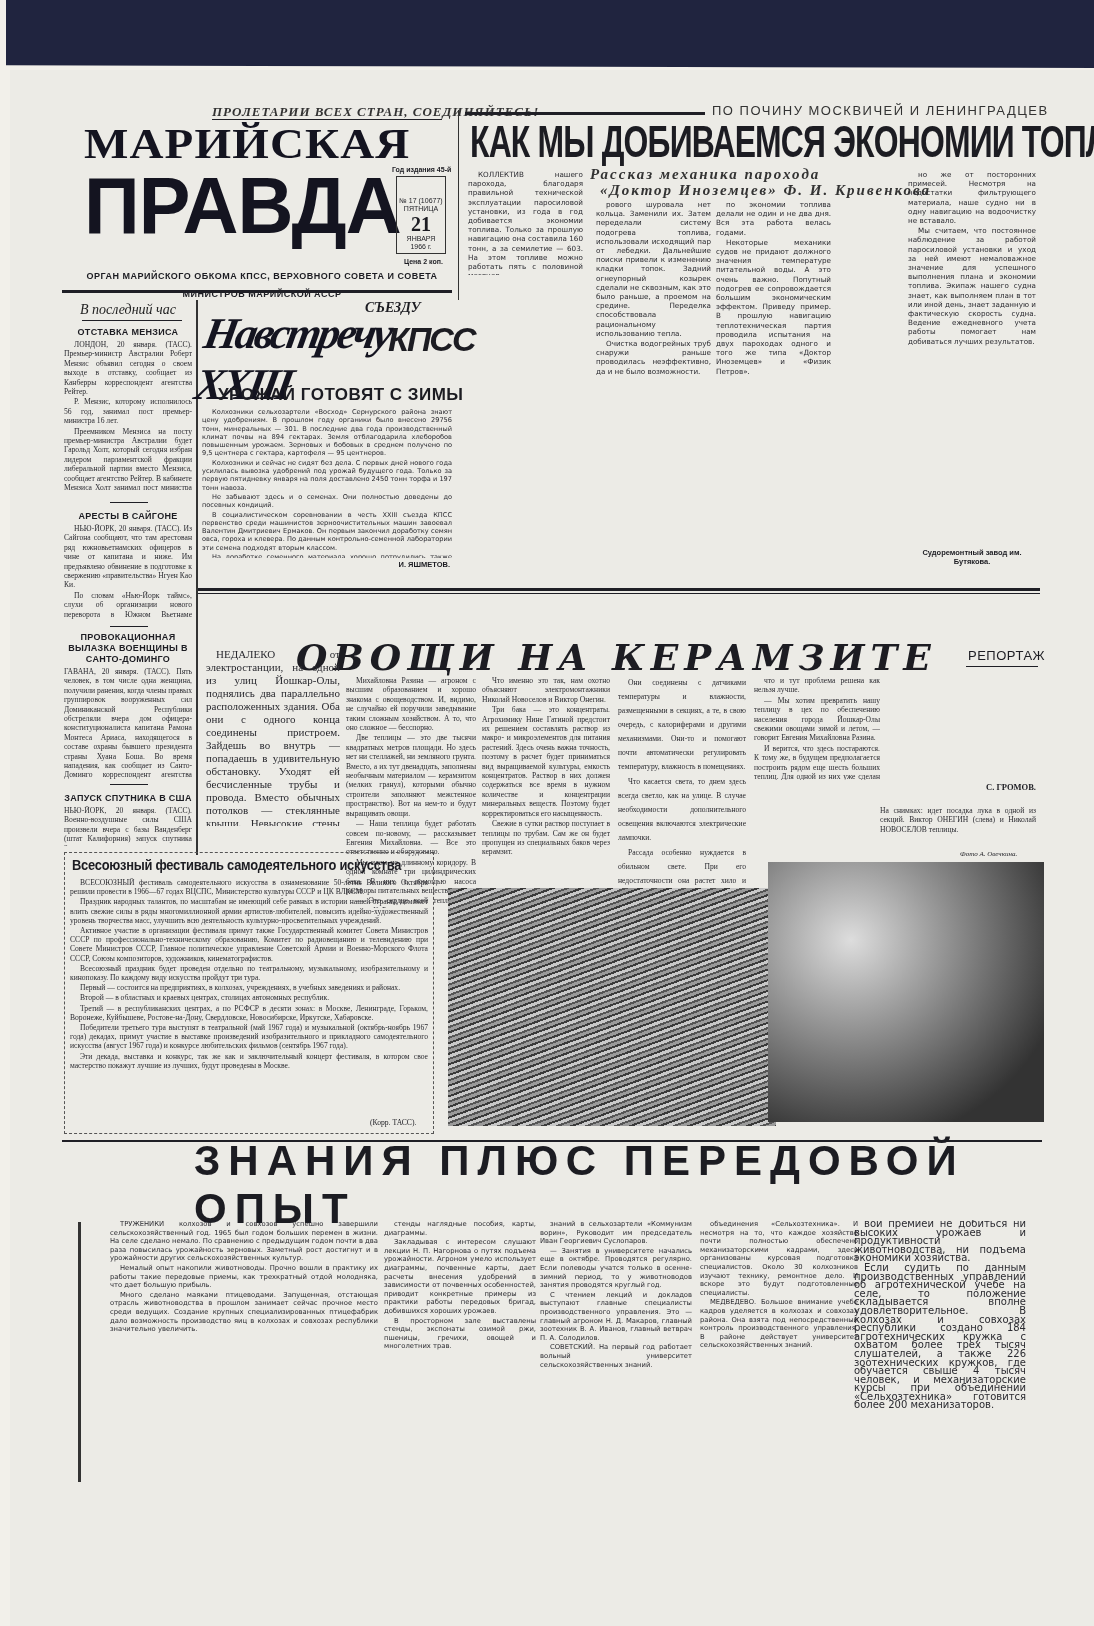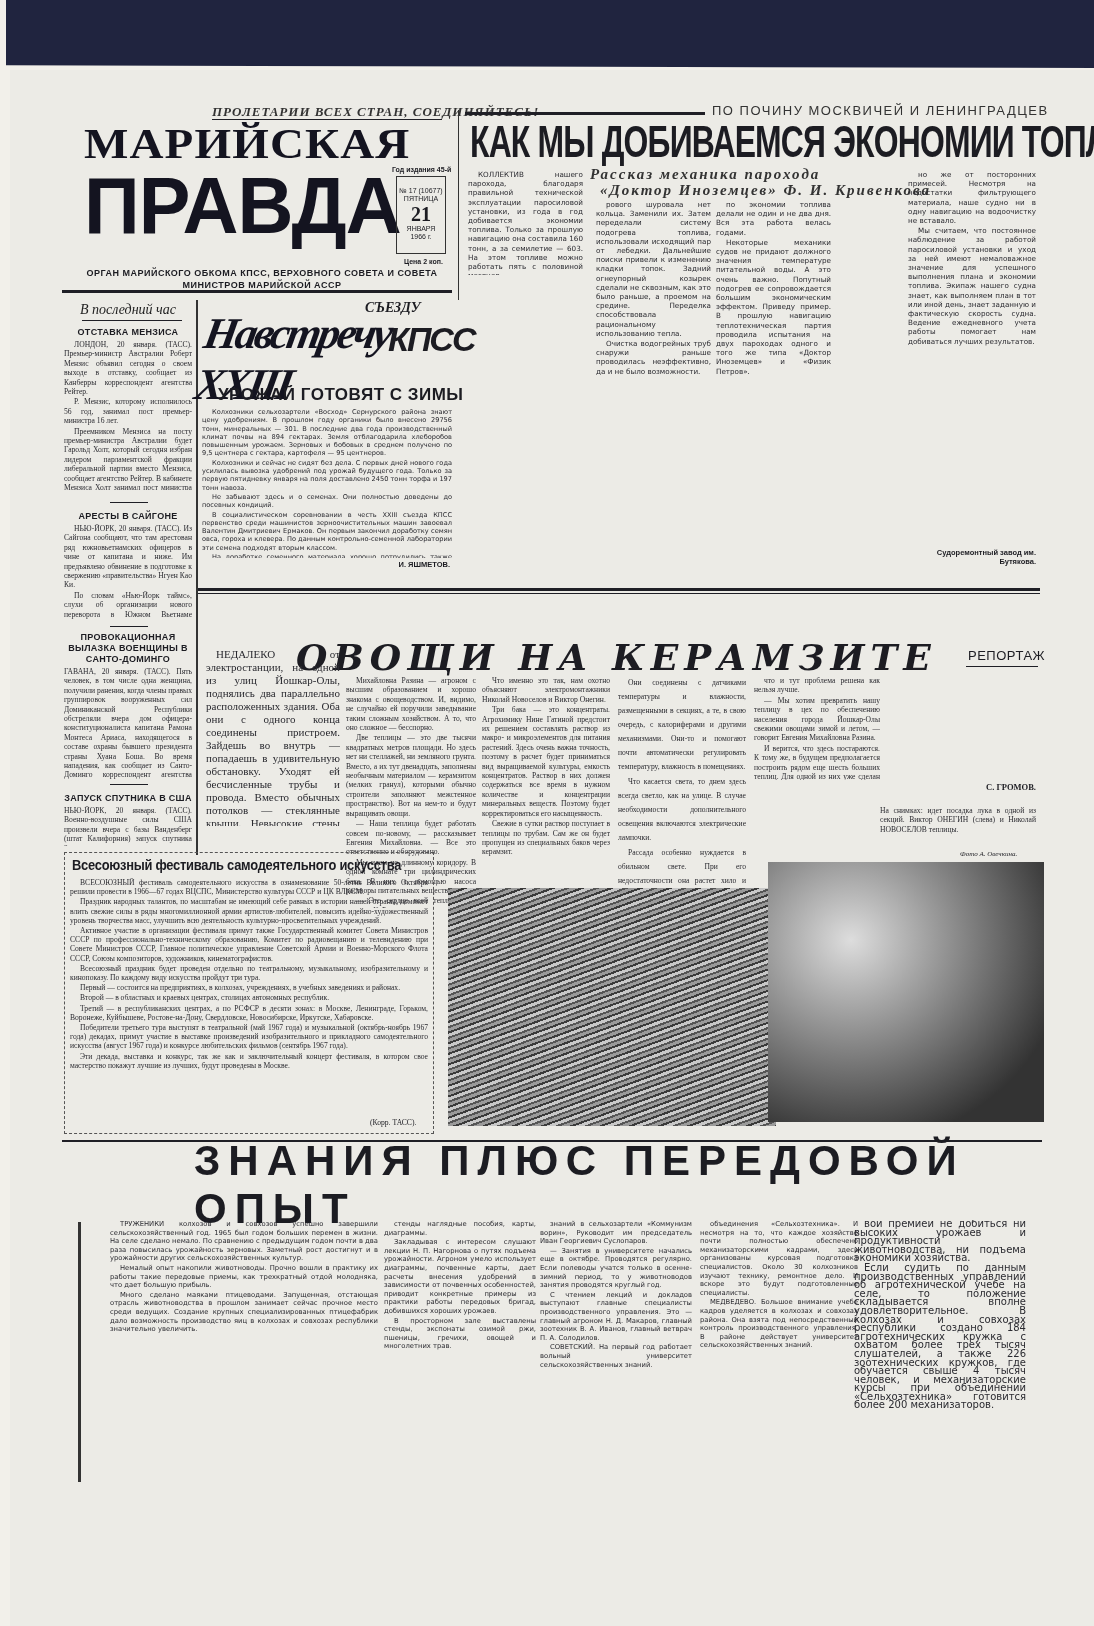--- a/index.html
+++ b/index.html
@@ -9,25 +9,25 @@
   .paper{position:absolute;left:10px;top:70px;width:1084px;height:1556px;background:#ecebe6}
   .abs{position:absolute}
   .ser{font-family:"Liberation Serif","DejaVu Serif",serif}
   .san{font-family:"Liberation Sans","DejaVu Sans",sans-serif}
   .txt{font-size:7.2px;line-height:9.2px;color:#2a2a30;text-align:justify;overflow:hidden}
   .txt p{text-indent:10px;margin-bottom:1px}
   .rule{position:absolute;background:#1f1f26}
   .motto{left:212px;top:104px;font-size:13px;font-style:italic;font-weight:bold;letter-spacing:1px;color:#333}
   .mast1{left:84px;top:120px;font-size:42px;font-weight:900;letter-spacing:1px;color:#141420;transform:scaleX(1.12);transform-origin:left}
   .mast2{left:84px;top:166px;font-size:76px;font-weight:900;color:#141420;letter-spacing:-1px;line-height:76px;transform:scaleX(1.02) scaleY(1.05);transform-origin:left top}
-  .issuebox{left:396px;top:176px;width:50px;height:78px;border:1.5px solid #333;text-align:center;font-size:7px;line-height:8px;padding-top:10px}
+  .issuebox{left:396px;top:176px;width:50px;height:78px;border:1.5px solid #333;text-align:center;font-size:7px;line-height:8px;padding-top:20px}
   .issuebox .day{font-size:20px;line-height:22px;font-weight:bold;font-family:"Liberation Serif",serif}
   .year{left:392px;top:166px;font-size:7px;font-weight:bold}
   .price{left:404px;top:258px;font-size:7px;font-weight:bold}
-  .organ{left:82px;top:267px;width:360px;text-align:center;font-size:9px;font-weight:bold;line-height:12px;letter-spacing:.5px}
+  .organ{left:82px;top:267px;width:360px;text-align:center;font-size:9px;font-weight:bold;line-height:18px;letter-spacing:.5px}
   .kicker{left:712px;top:103px;font-size:13px;letter-spacing:1.5px;color:#333}
   .h1{left:470px;top:118px;font-size:38px;font-weight:900;letter-spacing:-1px;transform:scaleX(.84) scaleY(1.15);transform-origin:left top;white-space:nowrap}
   .sub-it{font-style:italic;font-size:15px;letter-spacing:2px;font-weight:bold;color:#333}
   .last-hour{left:80px;top:302px;font-style:italic;font-size:14px;color:#222}
   .shead{font-size:9px;font-weight:bold;text-align:center;letter-spacing:.3px;line-height:11px}
   .banner{left:200px;top:300px;width:250px;height:78px}
   .banner .scr{position:absolute;left:0;top:8px;font-size:44px;font-style:italic;font-weight:900;color:#141420;letter-spacing:-3px;transform:skewX(-10deg)}
   .banner .congress{position:absolute;left:165px;top:0;font-size:14px;font-style:italic;font-weight:bold}
   .h-harvest{left:218px;top:385px;font-size:17px;font-weight:bold;letter-spacing:.5px}
   .h-veg{left:296px;top:636px;font-size:36px;font-weight:900;font-style:italic;letter-spacing:6px;font-family:"DejaVu Serif",serif}
@@ -77,21 +77,21 @@
   </div>
 <div class="abs txt" style="left:716px;top:200px;width:115px;height:370px">
     <p>по экономии топлива делали не один и не два дня. Вся эта работа велась годами.</p>
     <p>Некоторые механики судов не придают должного значения температуре питательной воды. А это очень важно. Попутный подогрев ее сопровождается большим экономическим эффектом. Приведу пример. В прошлую навигацию теплотехническая партия проводила испытания на двух пароходах одного и того же типа «Доктор Иноземцев» и «Физик Петров».</p>
   </div>
 <div class="abs txt" style="left:908px;top:170px;width:128px;height:370px">
     <p>но же от посторонних примесей. Несмотря на недостатки фильтрующего материала, наше судно ни в одну навигацию на водоочистку не вставало.</p>
     <p>Мы считаем, что постоянное наблюдение за работой паросиловой установки и уход за ней имеют немаловажное значение для успешного выполнения плана и экономии топлива. Экипаж нашего судна знает, как выполняем план в тот или иной день, знает заданную и фактическую скорость судна. Ведение ежедневного учета работы помогает нам добиваться лучших результатов.</p>
   </div>
 <div class="abs txt" style="left:468px;top:275px;width:115px;height:100px"></div>
-<div class="abs sig san" style="left:908px;top:548px;width:128px;text-align:right">Судоремонтный завод им. Бутякова.</div>
+<div class="abs sig san" style="left:908px;top:548px;width:128px;text-align:center">Судоремонтный завод им. Бутякова.</div>
 
 <div class="abs last-hour ser">В последний час</div>
 <div class="rule" style="left:82px;top:320px;width:100px;height:1px"></div>
 <div class="vdiv" style="left:196px;top:300px;height:555px;width:2px"></div>
 
 <div class="abs shead san" style="left:64px;top:327px;width:128px">ОТСТАВКА МЕНЗИСА</div>
 <div class="abs txt ser" style="left:64px;top:340px;width:128px;height:150px;font-size:7.6px;line-height:9.4px">
     <p>ЛОНДОН, 20 января. (ТАСС). Премьер-министр Австралии Роберт Мензис объявил сегодня о своем выходе в отставку, сообщает из Канберры корреспондент агентства Рейтер.</p>
     <p>Р. Мензис, которому исполнилось 56 год, занимал пост премьер-министра 16 лет.</p>
     <p>Преемником Мензиса на посту премьер-министра Австралии будет Гарольд Холт, который сегодня избран лидером парламентской фракции либеральной партии вместо Мензиса, сообщает агентство Рейтер. В кабинете Мензиса Холт занимал пост министра финансов.</p>

